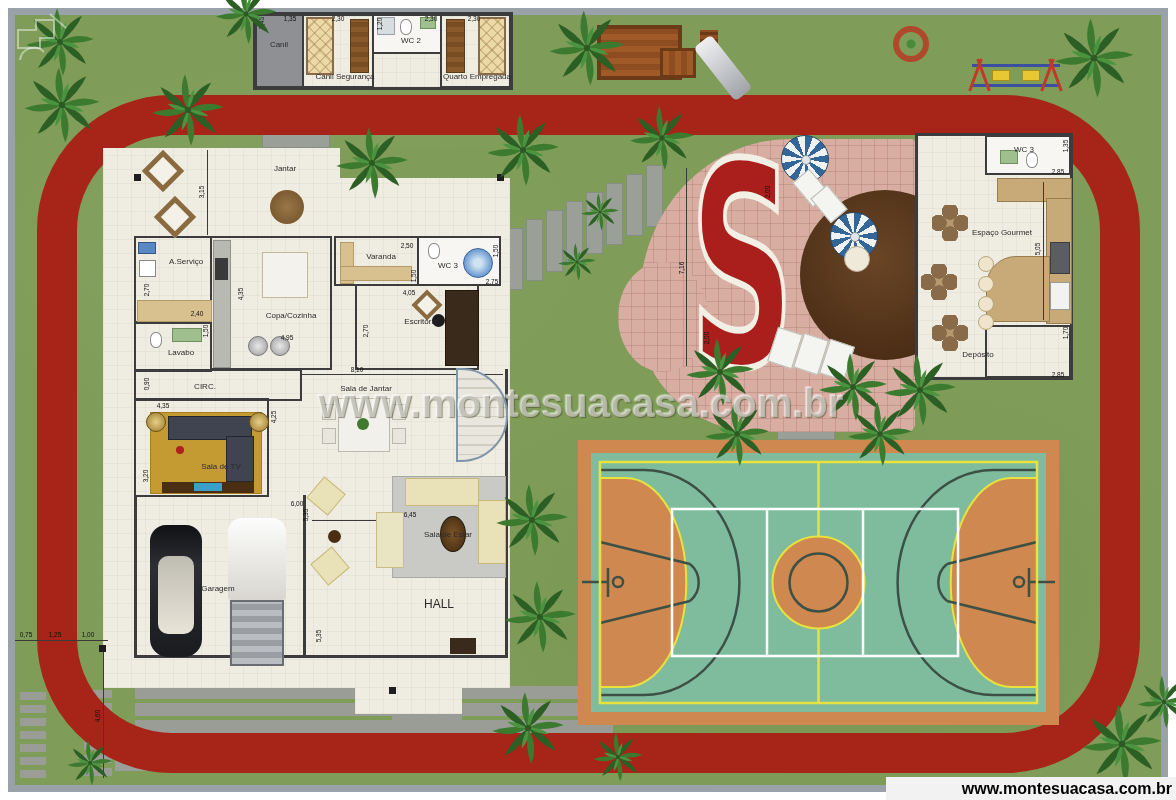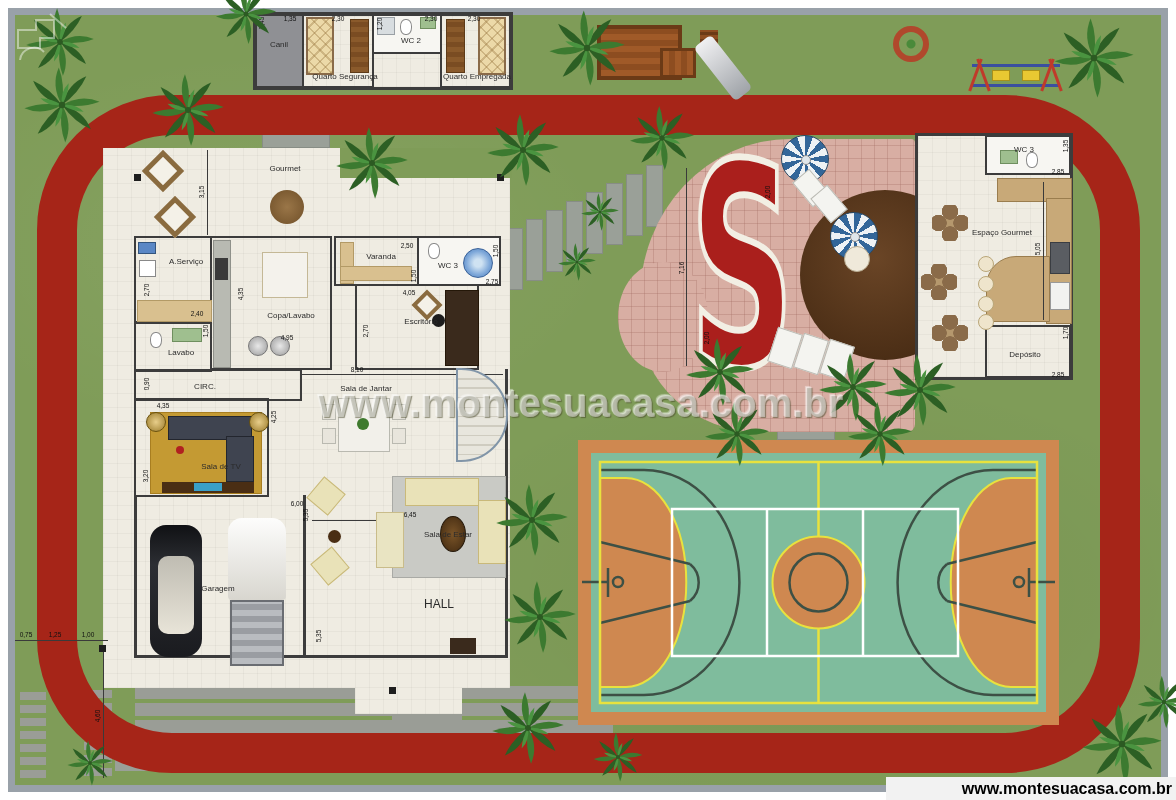--- a/index.html
+++ b/index.html
@@ -219,25 +219,25 @@
   <div class="a" style="left:150px;top:525px;width:52px;height:132px;z-index:6;border-radius:16px 16px 18px 18px;background:linear-gradient(180deg,#101114,#2c2e33 30%,#1a1b1f)"></div>
   <div class="a" style="left:158px;top:556px;width:36px;height:78px;z-index:6;border-radius:10px;background:linear-gradient(180deg,#bfbcb2,#e8e4d8)"></div>
   <div class="a" style="left:228px;top:518px;width:58px;height:82px;z-index:6;border-radius:14px 14px 4px 4px;background:linear-gradient(180deg,#fdfdfc,#d8d6cf)"></div>
   <div class="a" style="left:230px;top:600px;width:54px;height:66px;z-index:6;background:repeating-linear-gradient(0deg,#b9bcc0 0 6px,#9a9da2 6px 12px);border:2px solid #6a6d72;box-sizing:border-box"></div>
 
   <div class="post" style="left:134px;top:174px"></div>
   <div class="post" style="left:497px;top:174px"></div>
   <div class="post" style="left:99px;top:645px"></div>
   <div class="post" style="left:389px;top:687px"></div>
 
-  <div class="rlabel" style="left:285px;top:168px">Gourmet</div>
+  <div class="rlabel" style="left:285px;top:168px">Jantar</div>
   <div class="rlabel" style="left:186px;top:261px">A.Serviço</div>
   <div class="rlabel" style="left:181px;top:352px">Lavabo</div>
   <div class="rlabel" style="left:205px;top:386px">CIRC.</div>
-  <div class="rlabel" style="left:291px;top:315px">Copa/Lavabo</div>
+  <div class="rlabel" style="left:291px;top:315px">Copa/Cozinha</div>
   <div class="rlabel" style="left:381px;top:256px">Varanda</div>
   <div class="rlabel" style="left:448px;top:265px">WC 3</div>
   <div class="rlabel" style="left:421px;top:321px">Escritório</div>
   <div class="rlabel" style="left:366px;top:388px">Sala de Jantar</div>
   <div class="rlabel" style="left:221px;top:466px">Sala de TV</div>
   <div class="rlabel" style="left:448px;top:534px">Sala de Estar</div>
   <div class="rlabel" style="left:439px;top:604px;font-size:12px">HALL</div>
   <div class="rlabel" style="left:218px;top:588px">Garagem</div>
 
   <div class="dline" style="left:207px;top:150px;width:1px;height:85px"></div>
@@ -278,21 +278,21 @@
   <div class="room" style="left:372px;top:14px;width:70px;height:40px;background:#f7f6f2"></div>
   <div class="room" style="left:440px;top:14px;width:71px;height:74px"></div>
   <div class="bed" style="left:306px;top:17px;width:28px;height:58px"></div>
   <div class="dresser" style="left:350px;top:19px;width:17px;height:52px"></div>
   <div class="dresser" style="left:446px;top:19px;width:17px;height:52px"></div>
   <div class="bed" style="left:478px;top:17px;width:28px;height:58px"></div>
   <div class="fix toilet" style="left:400px;top:19px"></div>
   <div class="fix" style="left:377px;top:17px;width:16px;height:16px;background:#d8dde0;border:1px solid #9aa0a5"></div>
   <div class="fix" style="left:420px;top:17px;width:14px;height:10px;background:#9fbf8f;border:1px solid #6f8f5f"></div>
   <div class="rlabel" style="left:279px;top:44px">Canil</div>
-  <div class="rlabel" style="left:345px;top:76px">Quarto Segurança</div>
+  <div class="rlabel" style="left:345px;top:76px">Canil Segurança</div>
   <div class="rlabel" style="left:411px;top:40px">WC 2</div>
   <div class="rlabel" style="left:477px;top:76px">Quarto Empregada</div>
   <div class="dim v" style="left:261px;top:23px">2,45</div>
   <div class="dim" style="left:290px;top:18px">1,35</div>
   <div class="dim" style="left:338px;top:18px">2,30</div>
   <div class="dim v" style="left:379px;top:24px">1,20</div>
   <div class="dim" style="left:431px;top:18px">2,30</div>
   <div class="dim" style="left:474px;top:18px">2,30</div>
 
   <div class="a floor" style="left:915px;top:133px;width:158px;height:247px;border:3px solid var(--wall);box-sizing:border-box;z-index:5"></div>
@@ -307,21 +307,21 @@
   <div class="fix" style="left:1050px;top:282px;width:18px;height:26px;background:#f2f2f0;border:1px solid #999;z-index:7"></div>
   <div class="fix" style="left:978px;top:256px;width:14px;height:14px;border-radius:50%;background:#efe5cc;border:1px solid #b9a678;z-index:7"></div>
   <div class="fix" style="left:978px;top:276px;width:14px;height:14px;border-radius:50%;background:#efe5cc;border:1px solid #b9a678;z-index:7"></div>
   <div class="fix" style="left:978px;top:296px;width:14px;height:14px;border-radius:50%;background:#efe5cc;border:1px solid #b9a678;z-index:7"></div>
   <div class="fix" style="left:978px;top:314px;width:14px;height:14px;border-radius:50%;background:#efe5cc;border:1px solid #b9a678;z-index:7"></div>
   <div class="ftable" style="left:932px;top:205px"></div>
   <div class="ftable" style="left:921px;top:264px"></div>
   <div class="ftable" style="left:932px;top:315px"></div>
   <div class="rlabel" style="left:1024px;top:149px">WC 3</div>
   <div class="rlabel" style="left:1002px;top:232px">Espaço Gourmet</div>
-  <div class="rlabel" style="left:1025px;top:354px">Depósito</div>
+  <div class="rlabel" style="left:978px;top:354px">Depósito</div>
   <div class="dim v" style="left:1065px;top:146px">1,35</div>
   <div class="dim" style="left:1058px;top:171px">2,85</div>
   <div class="dline" style="left:1043px;top:182px;width:1px;height:138px;z-index:7"></div>
   <div class="dim v" style="left:1037px;top:249px;z-index:8">5,05</div>
   <div class="dim v" style="left:1065px;top:333px">1,70</div>
   <div class="dim" style="left:1058px;top:374px">2,85</div>
 
   <div class="a" style="left:597px;top:25px;width:85px;height:55px;z-index:5;border:4px solid #6b3a16;box-sizing:border-box;background:repeating-linear-gradient(0deg,#a05a28 0 6px,#8d4d20 6px 12px)"></div>
   <div class="a" style="left:660px;top:48px;width:36px;height:30px;z-index:5;border:3px solid #6b3a16;box-sizing:border-box;background:repeating-linear-gradient(90deg,#a05a28 0 6px,#8d4d20 6px 12px)"></div>
   <div class="a" style="left:700px;top:30px;width:18px;height:16px;z-index:5;background:repeating-linear-gradient(0deg,#8d4d20 0 4px,#6b3a16 4px 7px)"></div>

